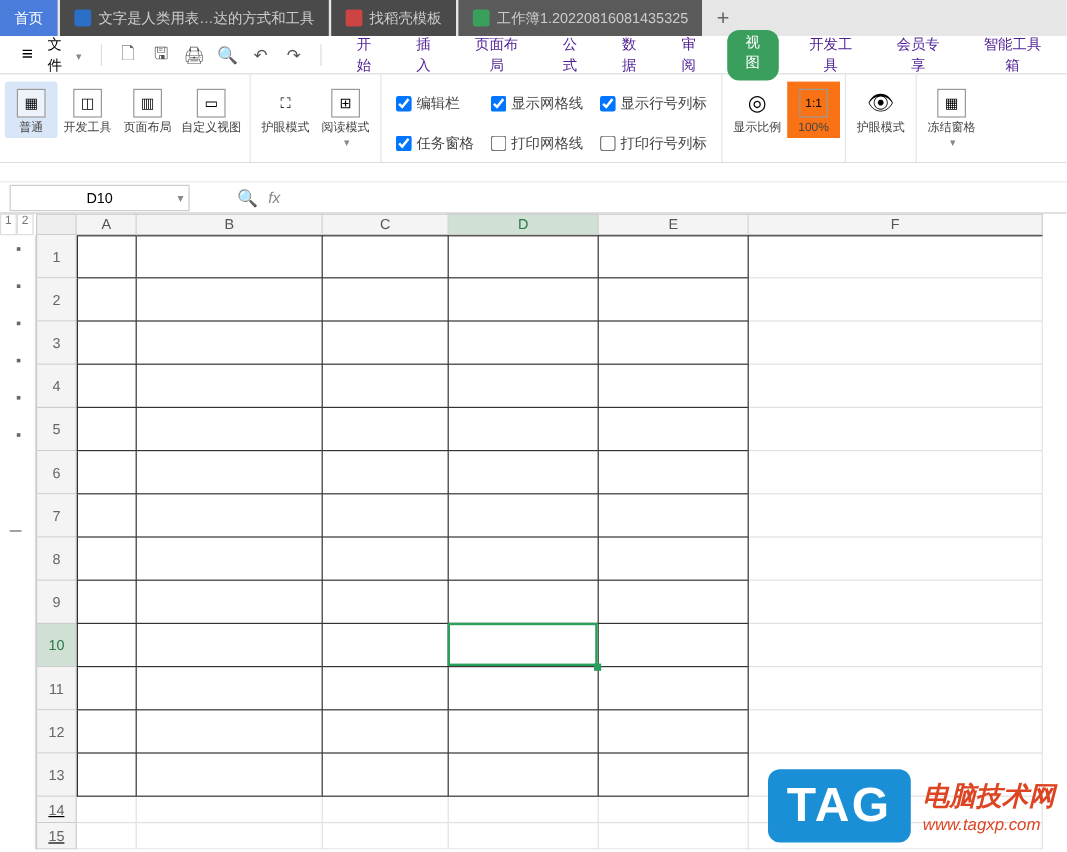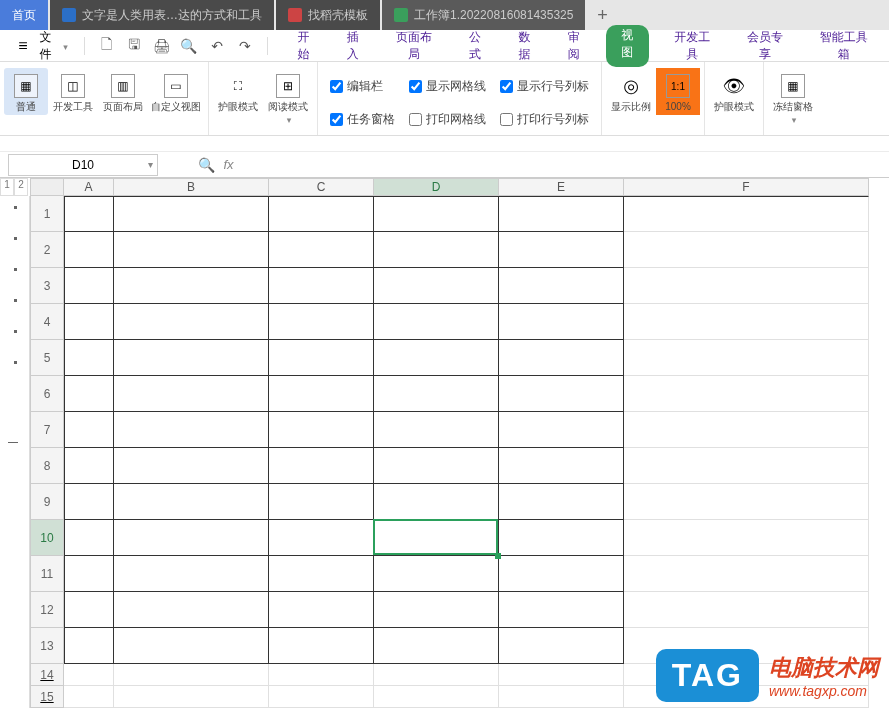--- a/index.html
+++ b/index.html
@@ -71,21 +71,21 @@
 .cell { border-right: 1px solid #333; border-bottom: 1px solid #333; }
 .cell.nb { border-right: 1px solid #e0e0e0; border-bottom: 1px solid #e0e0e0; }
 .row.first .cell { border-top: 1px solid #333; }
 .row .cell.firstcol { border-left: 1px solid #333; }
 
 .selcell { position: absolute; border: 2px solid #2ba05c; pointer-events: none; }
 .selhandle { position: absolute; width: 6px; height: 6px; background: #2ba05c; }
 
 
 .watermark { position: absolute; right: 10px; bottom: 8px; display: flex; align-items: center; gap: 10px; }
-.tag-badge { background: #1b8fd6; color: #fff; font-weight: bold; font-size: 32px; padding: 8px 16px; border-radius: 10px; letter-spacing: 2px; }
+.tag-badge { background: #1b8fd6; color: #fff; font-weight: bold; font-size: 40px; padding: 8px 16px; border-radius: 10px; letter-spacing: 2px; }
 .wm-text { display: flex; flex-direction: column; }
 .wm-cn { color: #d42; font-size: 22px; font-weight: bold; font-style: italic; }
 .wm-url { color: #d42; font-size: 14px; font-style: italic; }
 
 .dd-caret::after { content: "▾"; font-size: 9px; color: #888; margin-left: 2px; }
 </style>
 </head>
 <body>
 
 <div class="tabbar">

